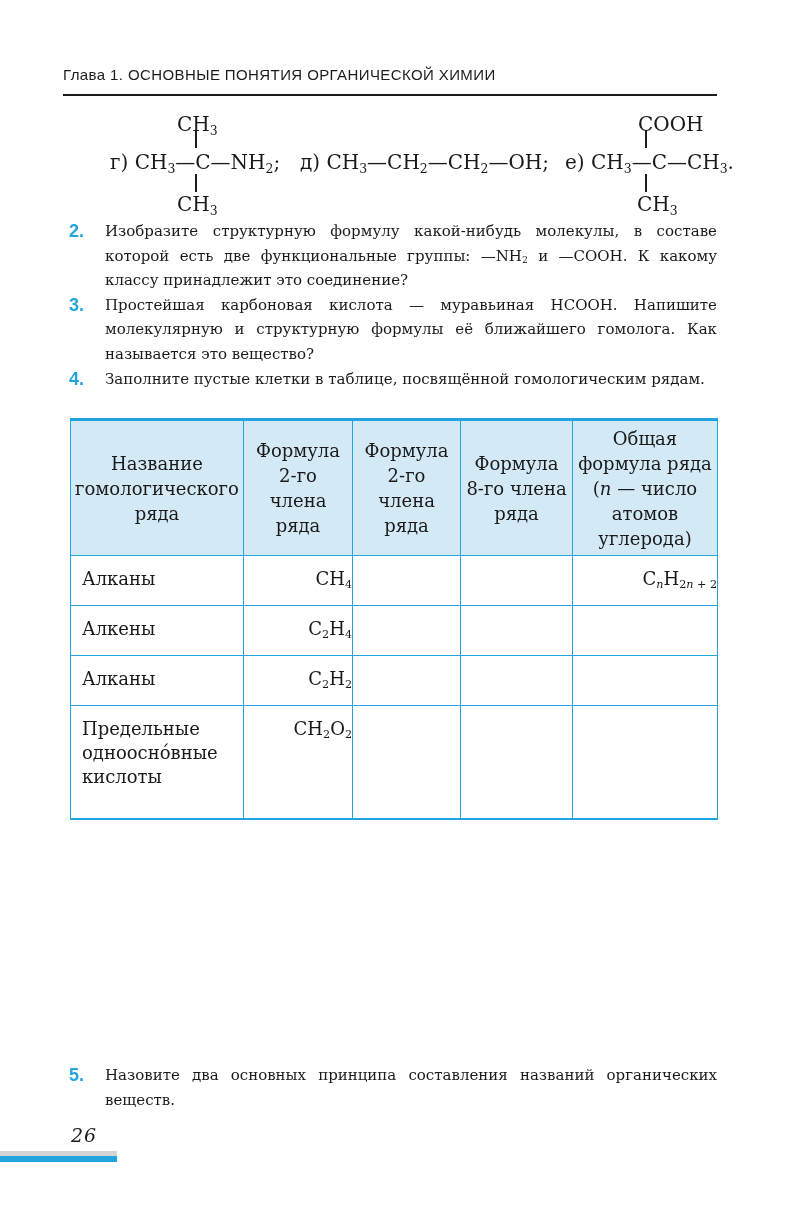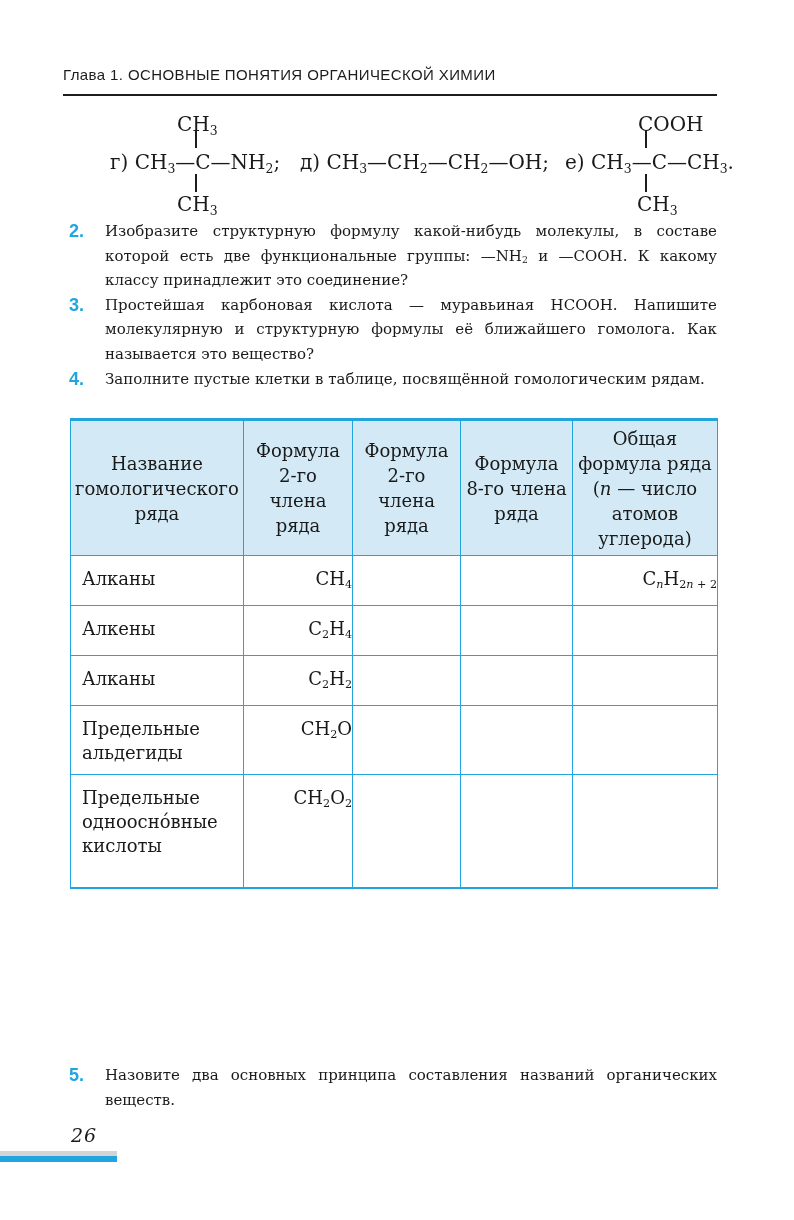--- a/index.html
+++ b/index.html
@@ -169,27 +169,20 @@
       <td class="f"></td>
       <td class="f"></td>
     </tr>
     <tr class="h50">
       <td class="name">Алканы</td>
       <td class="f">C<sub>2</sub>H<sub>2</sub></td>
       <td class="f"></td>
       <td class="f"></td>
       <td class="f"></td>
     </tr>
-    <tr class="h69">
-      <td class="name">Предельные альдегиды</td>
-      <td class="f">CH<sub>2</sub>O</td>
-      <td class="f"></td>
-      <td class="f"></td>
-      <td class="f"></td>
-    </tr>
     <tr class="h93">
       <td class="name">Предельные одноосно́вные кислоты</td>
       <td class="f">CH<sub>2</sub>O<sub>2</sub></td>
       <td class="f"></td>
       <td class="f"></td>
       <td class="f"></td>
     </tr>
   </tbody>
 </table>
 

